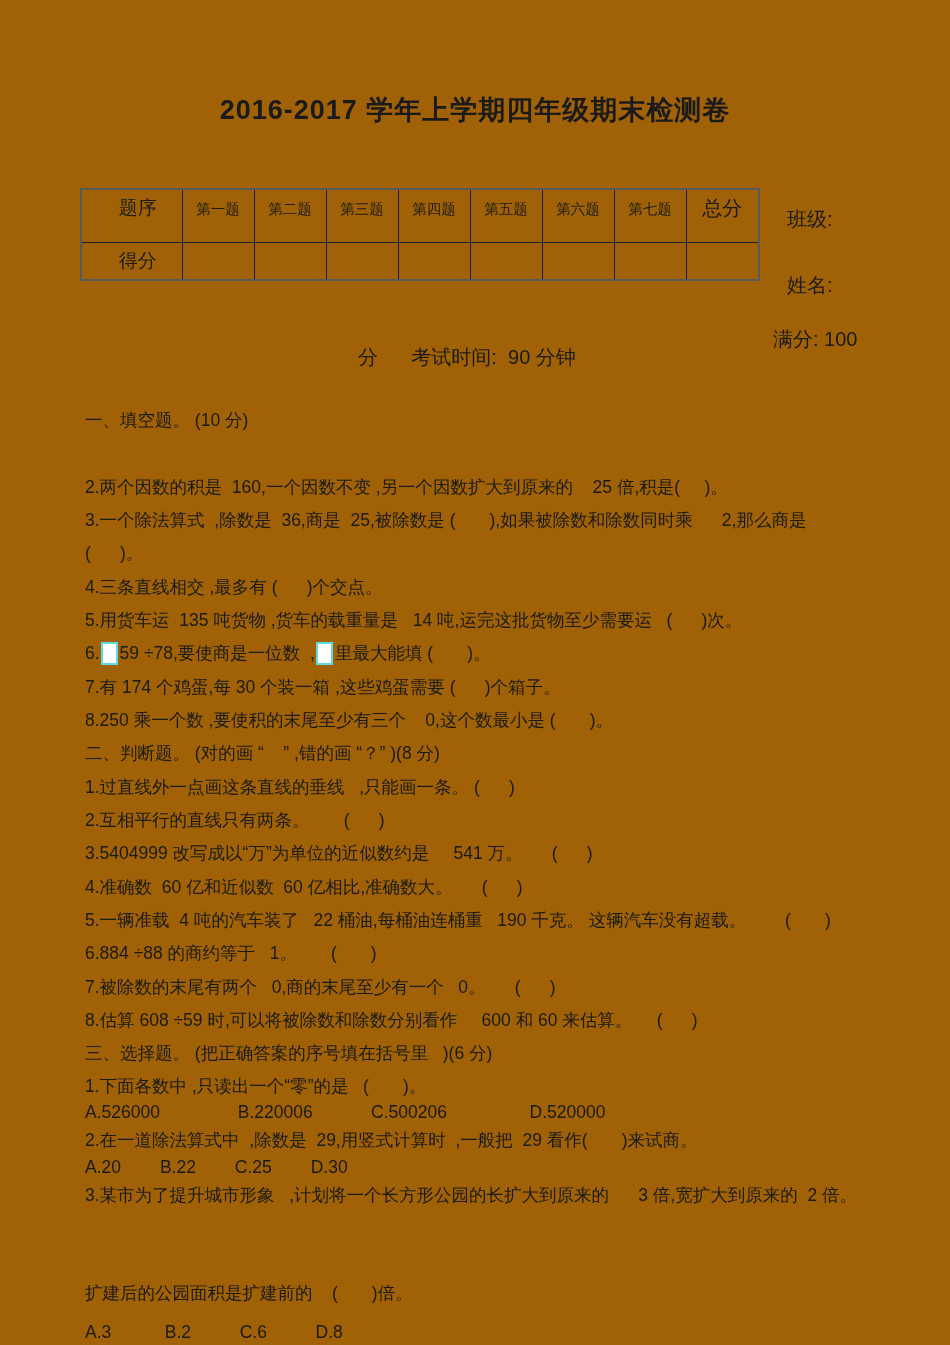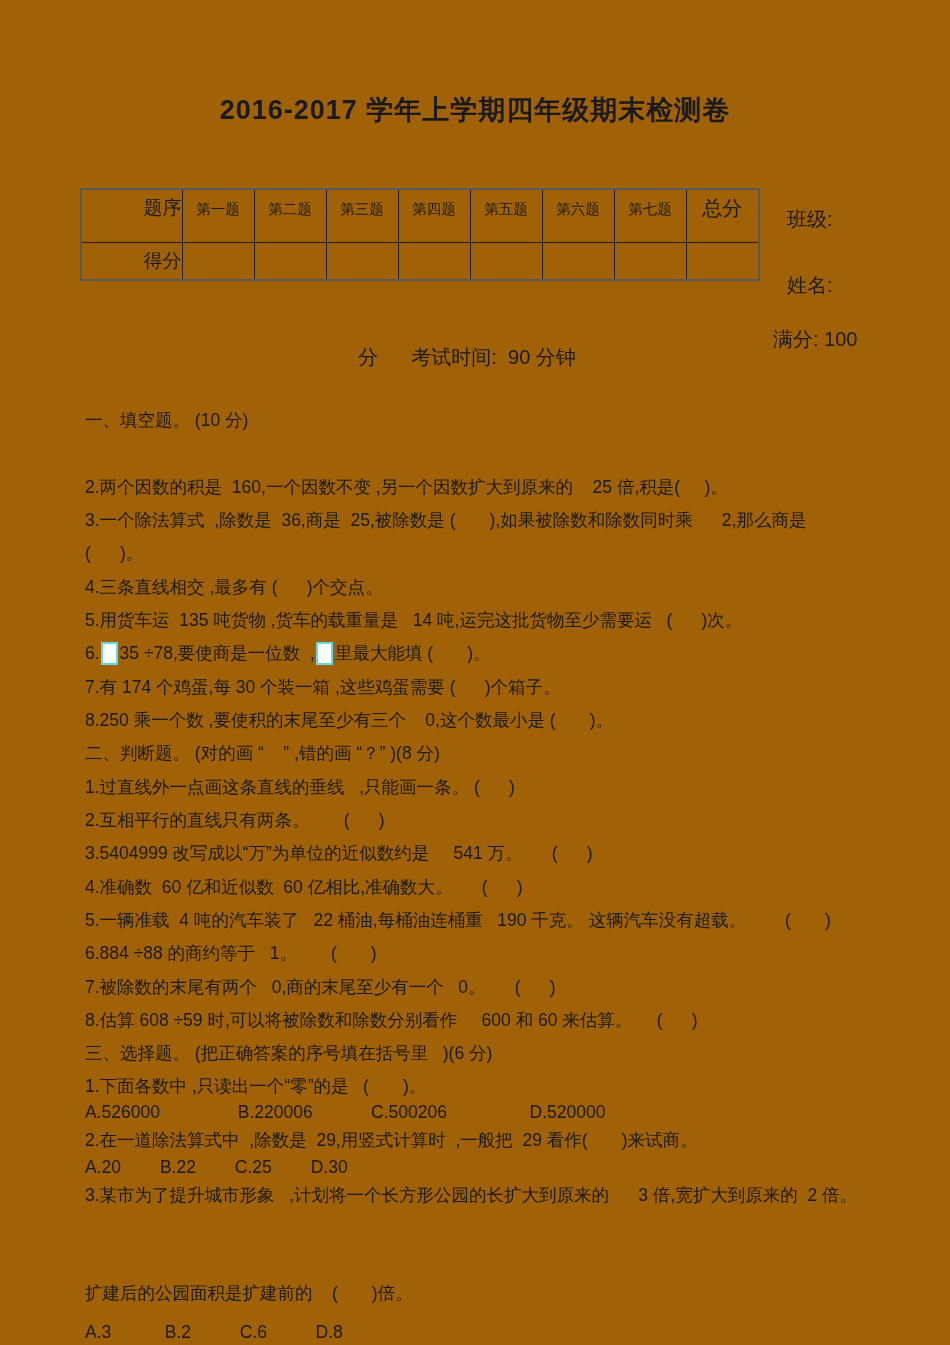--- a/index.html
+++ b/index.html
@@ -34,21 +34,21 @@
     border: 2px solid #58595b;
   }
   .score-table td {
     border: 1px solid #1f1f1f;
     vertical-align: top;
     white-space: pre;
     overflow: hidden;
   }
   .score-table tr.header-row td { height: 53px; }
   .score-table tr.score-row td { height: 38px; margin-left: 8px; }
-  .cell-label-big { font-size: 19px; padding: 5px 0 0 12px; text-align: right; }
+  .cell-label-big { font-size: 19px; padding: 5px 0 0 12px; text-align: center; }
   .cell-label-small { font-size: 14.5px; padding: 10px 0 0 0; text-align: center; }
   .cell-label-total { font-size: 20px; padding: 5px 0 0 0; text-align: center; }
   .side-label {
     position: absolute;
     font-size: 20px;
     white-space: pre;
     margin-top: 40px;
   }
   .exam-time {
     position: absolute;
@@ -125,21 +125,21 @@
 
   <div class="exam-time">分      考试时间:  90 分钟</div>
 
   <p class="line" style="top:408px">一、填空题。 (10 分)</p>
   <p class="line" style="top:475px">2.两个因数的积是  160,一个因数不变 ,另一个因数扩大到原来的    25 倍,积是(     )。</p>
   <p class="line" style="top:508px">3.一个除法算式  ,除数是  36,商是  25,被除数是 (       ),如果被除数和除数同时乘      2,那么商是</p>
   <p class="line" style="top:541px">(      )。</p>
   <p class="line" style="top:575px">4.三条直线相交 ,最多有 (      )个交点。</p>
   <p class="line" style="top:608px">5.用货车运  135 吨货物 ,货车的载重量是   14 吨,运完这批货物至少需要运   (      )次。</p>
 
-  <p class="line" style="top:641px"><span>6.</span><span class="cyanbox"></span><span>35 ÷78,要使商是一位数  ,</span><span class="cyanbox"></span><span>里最大能填 (       )。</span></p>
+  <p class="line" style="top:641px"><span>6.</span><span class="cyanbox"></span><span>59 ÷78,要使商是一位数  ,</span><span class="cyanbox"></span><span>里最大能填 (       )。</span></p>
 
   <p class="line" style="top:675px">7.有 174 个鸡蛋,每 30 个装一箱 ,这些鸡蛋需要 (      )个箱子。</p>
   <p class="line" style="top:708px">8.250 乘一个数 ,要使积的末尾至少有三个    0,这个数最小是 (       )。</p>
   <p class="line" style="top:741px">二、判断题。 (对的画 “    ” ,错的画 “？” )(8 分)</p>
   <p class="line" style="top:775px">1.过直线外一点画这条直线的垂线   ,只能画一条。 (      )</p>
   <p class="line" style="top:808px">2.互相平行的直线只有两条。       (      )</p>
   <p class="line" style="top:841px">3.5404999 改写成以“万”为单位的近似数约是     541 万。      (      )</p>
   <p class="line" style="top:875px">4.准确数  60 亿和近似数  60 亿相比,准确数大。      (      )</p>
   <p class="line" style="top:908px">5.一辆准载  4 吨的汽车装了   22 桶油,每桶油连桶重   190 千克。 这辆汽车没有超载。        (       )</p>
   <p class="line" style="top:941px">6.884 ÷88 的商约等于   1。       (       )</p>

